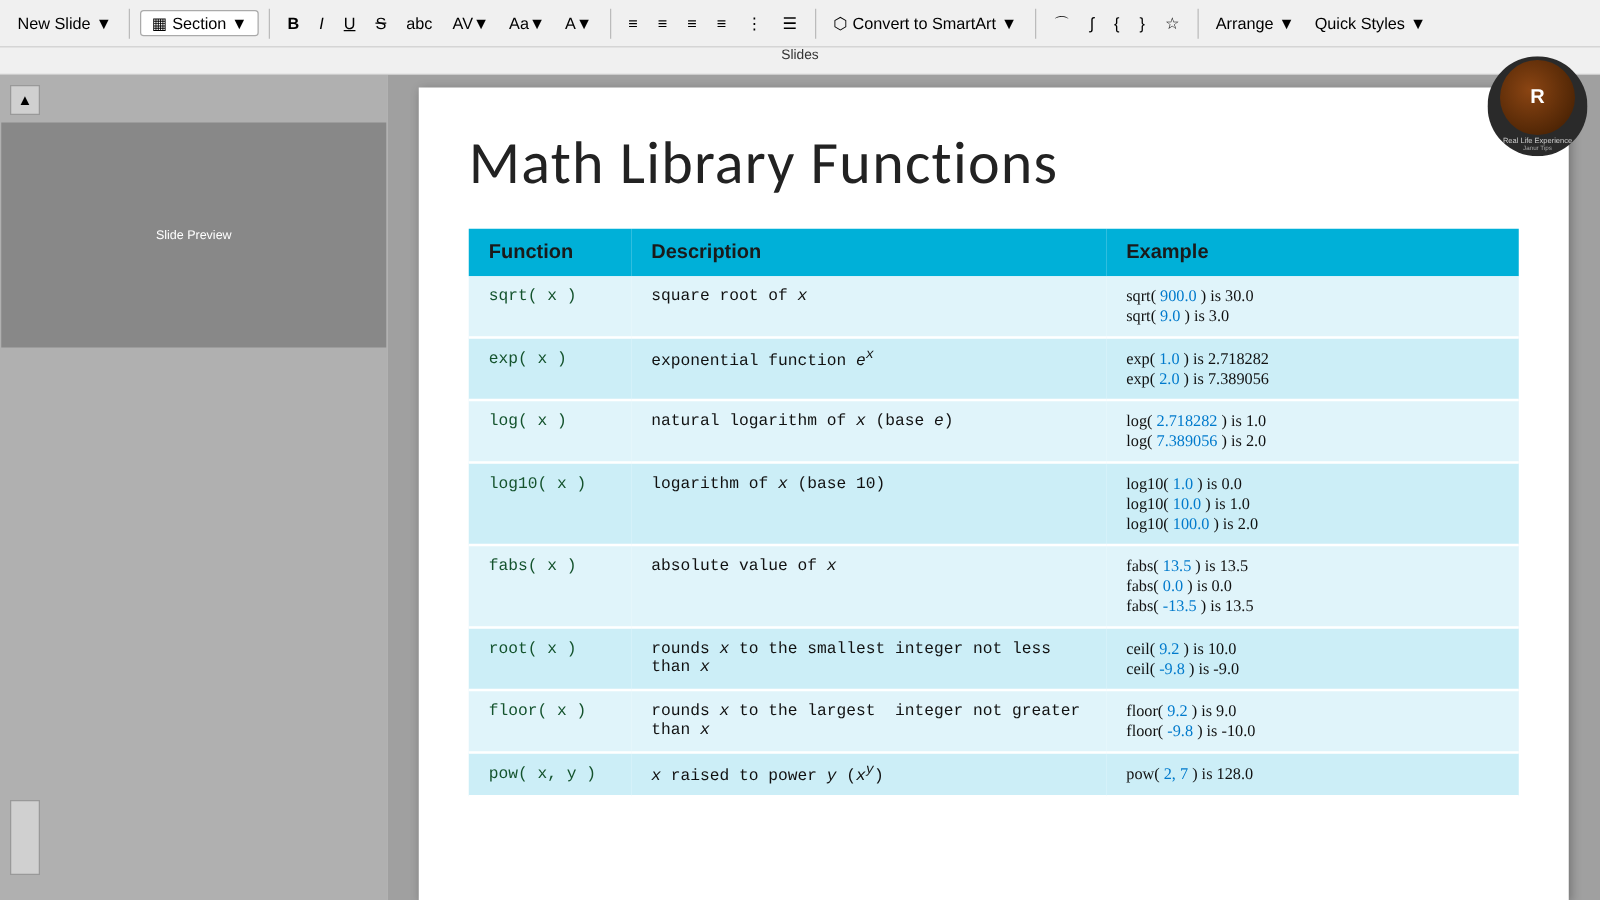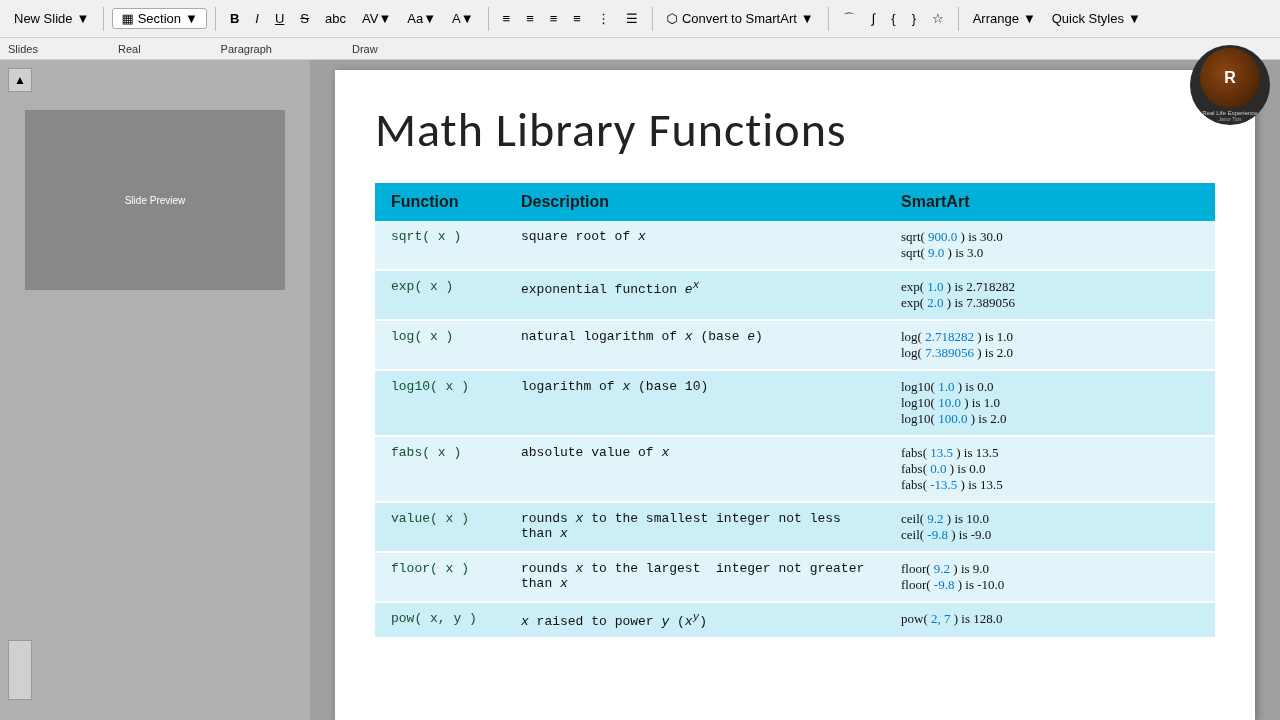--- a/index.html
+++ b/index.html
@@ -52,20 +52,21 @@
     .label-row {
       display: flex;
       background: #f0f0f0;
       border-bottom: 1px solid #ccc;
       height: 22px;
       align-items: center;
       padding: 0 8px;
       gap: 80px;
       font-size: 11px;
       color: #333;
+      flex-direction: column;
     }
 
     
     .main-area {
       display: flex;
       height: calc(720px - 60px);
     }
 
     
     .left-sidebar {
@@ -265,37 +266,37 @@
   <span>Slides</span>
   <span>Real</span>
   <span>Paragraph</span>
   <span>Draw</span>
 </div>
 
 <div class="main-area">
 
   <div class="left-sidebar">
     <div class="sidebar-scroll-btn">▲</div>
-    <div style="width:260px;height:180px;background:#888;margin-top:40px;display:flex;align-items:center;justify-content:center;">
+    <div style="width:308px;height:180px;background:#888;margin-top:28px;display:flex;align-items:center;justify-content:center;">
       <span style="color:white;font-size:10px;">Slide Preview</span>
     </div>
     <div style="position:absolute;bottom:20px;left:8px;width:24px;height:60px;background:#d0d0d0;border:1px solid #999;display:flex;align-items:center;justify-content:center;cursor:pointer;"></div>
   </div>
 
   <div class="content-area">
 
     <div class="slide">
       <h1 class="slide-title">Math Library Functions</h1>
 
       <table class="math-table">
         <thead>
           <tr>
             <th class="fn-col"><b>Function</b></th>
             <th class="desc-col"><b>Description</b></th>
-            <th><b>SmartArt</b></th>
+            <th><b>Example</b></th>
           </tr>
         </thead>
         <tbody>
 
           <tr>
             <td class="fn-col">sqrt( x )</td>
             <td class="desc-col">square root of <i>x</i></td>
             <td class="example-col">
               sqrt( <span class="highlight">900.0</span> ) is 30.0<br>
               sqrt( <span class="highlight">9.0</span> ) is 3.0
@@ -334,21 +335,21 @@
             <td class="fn-col">fabs( x )</td>
             <td class="desc-col">absolute value of <i>x</i></td>
             <td class="example-col">
               fabs( <span class="highlight">13.5</span> ) is 13.5<br>
               fabs( <span class="highlight">0.0</span> ) is 0.0<br>
               fabs( <span class="highlight">-13.5</span> ) is 13.5
             </td>
           </tr>
 
           <tr>
-            <td class="fn-col">value( x )</td>
+            <td class="fn-col">root( x )</td>
             <td class="desc-col">rounds <i>x</i> to the smallest integer not less than <i>x</i></td>
             <td class="example-col">
               ceil( <span class="highlight">9.2</span> ) is 10.0<br>
               ceil( <span class="highlight">-9.8</span> ) is -9.0
             </td>
           </tr>
 
           <tr>
             <td class="fn-col">floor( x )</td>
             <td class="desc-col">rounds <i>x</i> to the largest&nbsp; integer not greater than <i>x</i></td>

